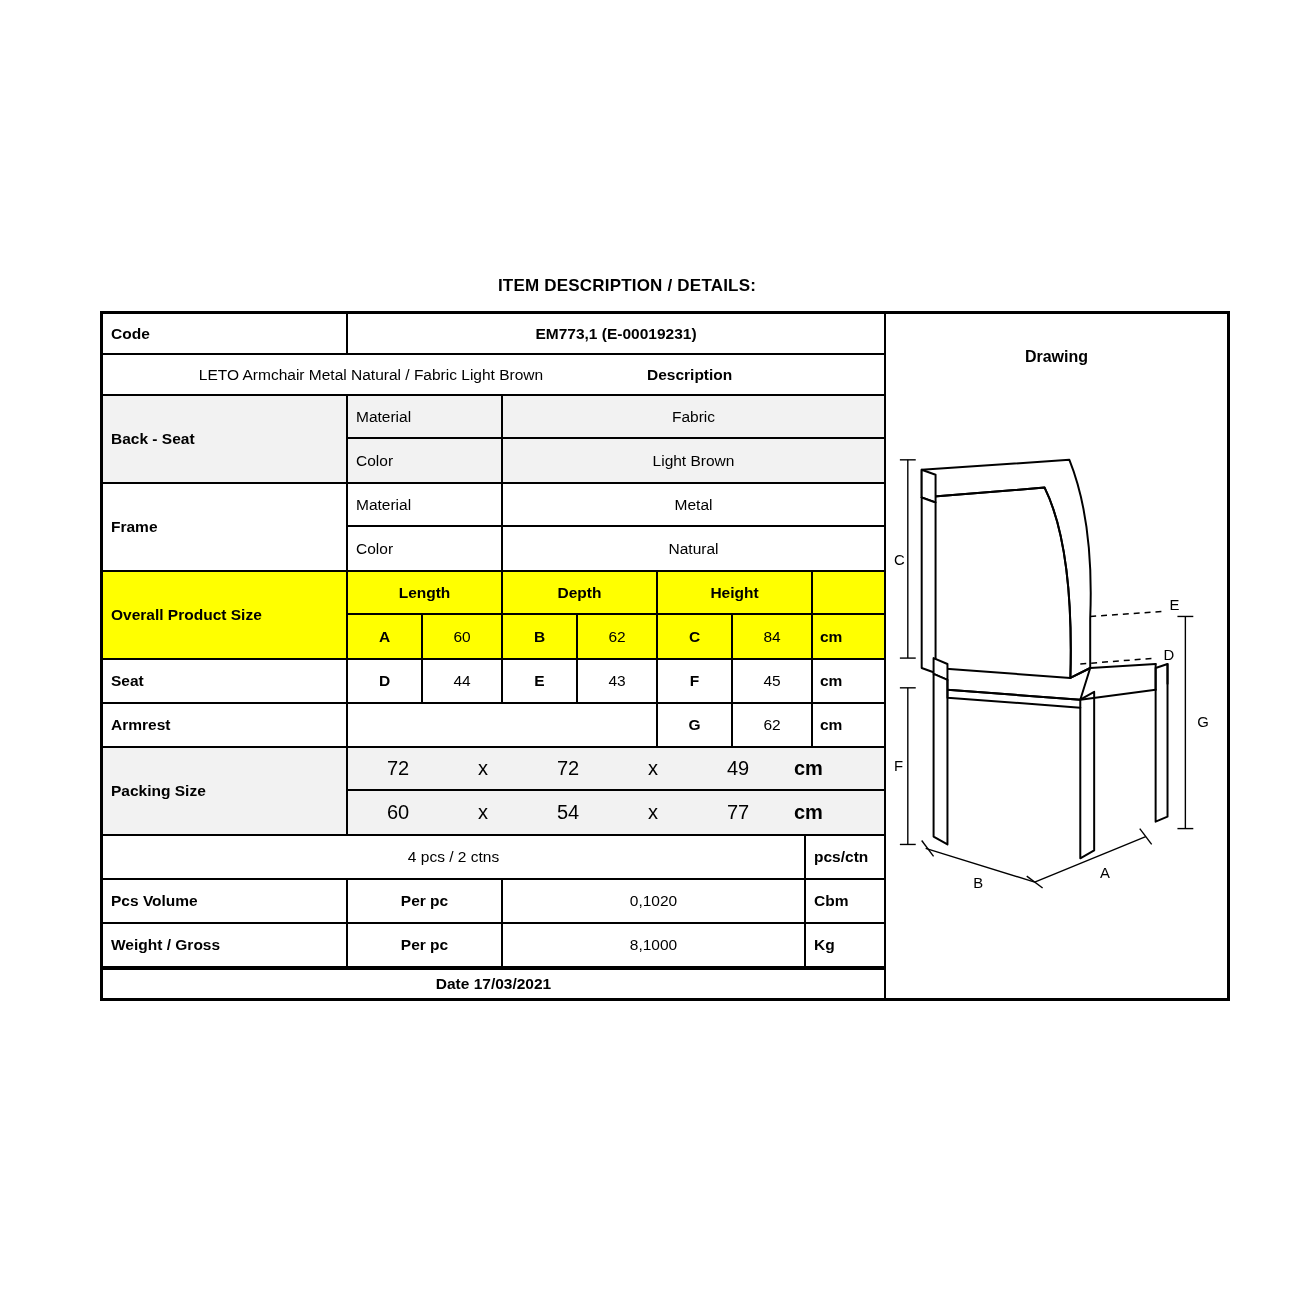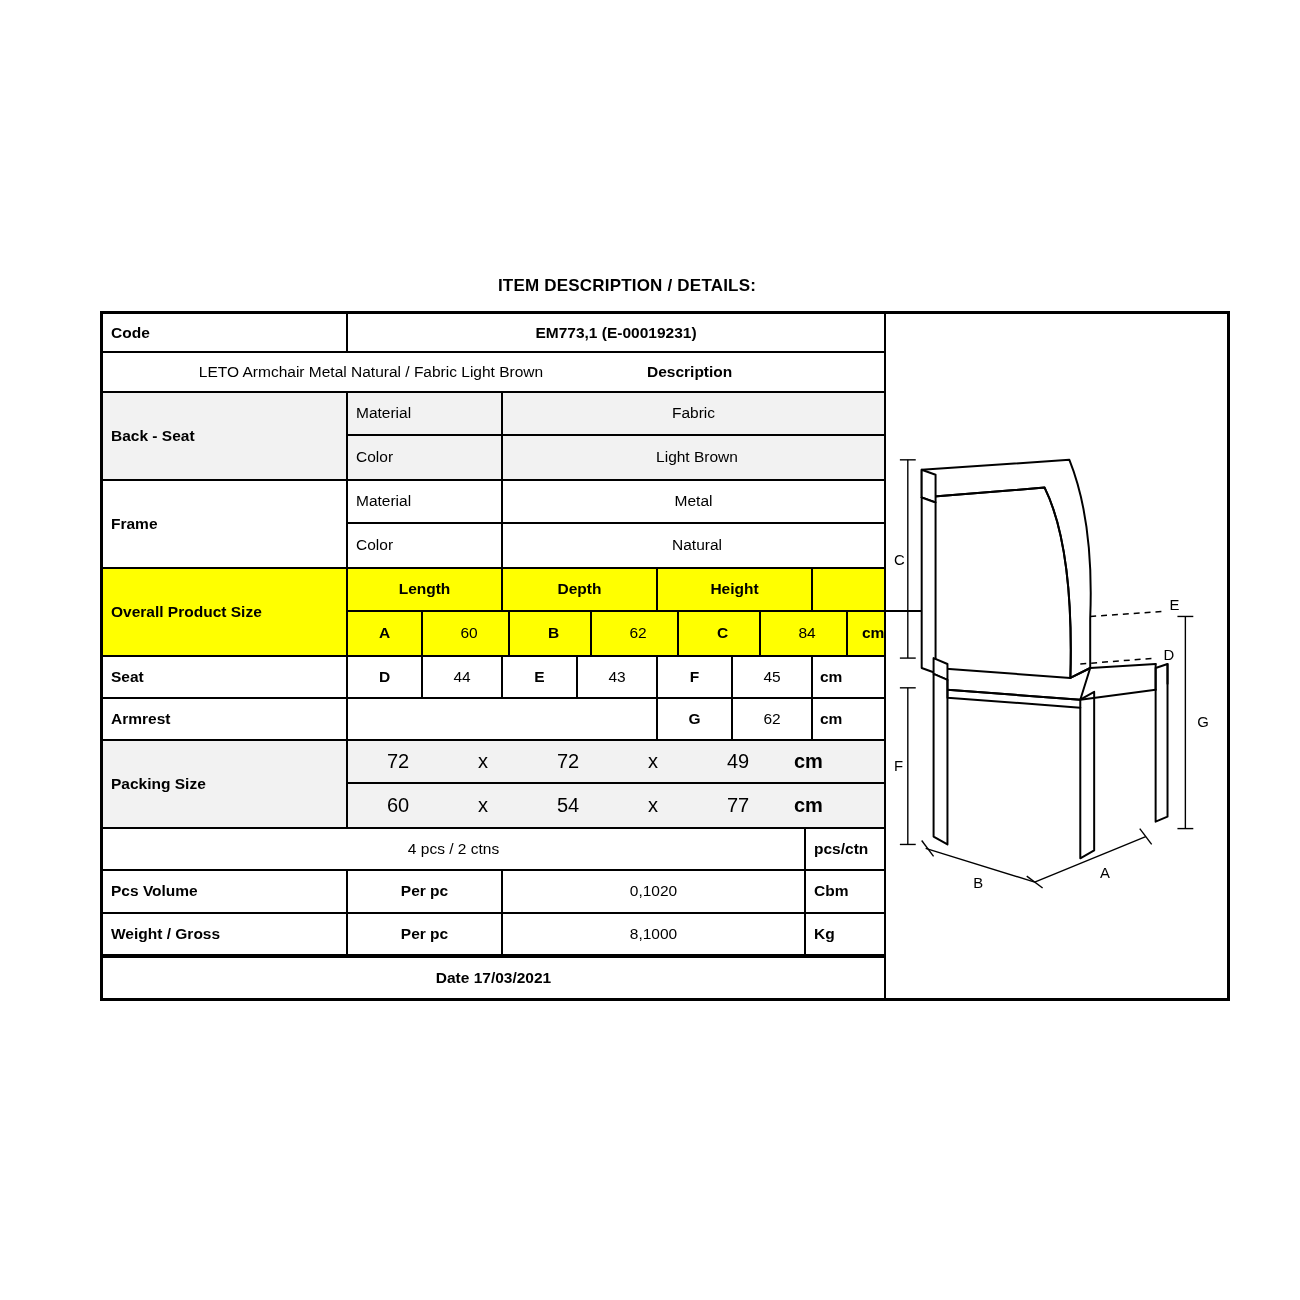--- a/index.html
+++ b/index.html
@@ -63,21 +63,21 @@
     display: flex;
     border-bottom: 2px solid #000;
     box-sizing: border-box;
   }
   .row:last-child { border-bottom: none; }
   .cell {
     box-sizing: border-box;
     display: flex;
     align-items: center;
     font-size: 15.5px;
-    padding: 6px 8px;
+    padding: 16px 8px;
     border-right: 2px solid #000;
     height: 100%;
     text-align: center;
   }
   .cell:last-child { border-right: none; }
   .lbl {
     width: 245px;
     min-width: 245px;
     font-weight: bold;
     font-size: 15.5px;
@@ -97,21 +97,21 @@
     flex: 1;
     display: flex;
     flex-direction: column;
   }
   .subrow {
     display: flex;
     height: 44px;
     border-bottom: 2px solid #000;
     box-sizing: border-box;
   }
-  .subrow.last { border-bottom: none; gap: 7px; }
+  .subrow.last { border-bottom: none; }
   .sub-a {
     width: 155px;
     min-width: 155px;
     box-sizing: border-box;
     border-right: 2px solid #000;
     display: flex;
     align-items: center;
     padding-left: 8px;
     font-size: 15.5px;
   }
@@ -298,20 +298,21 @@
         <div class="cell lbl">Weight / Gross</div>
         <div class="cell c-center bold" style="width:155px;min-width:155px;">Per pc</div>
         <div class="cell c-center" style="flex:1;">8,1000</div>
         <div class="cell c-left bold" style="width:78px;min-width:78px;border-right:none;">Kg</div>
       </div>
 
       <div class="footer">Date 17/03/2021</div>
     </div>
 
     <div class="right-col">
+      <div class="drawing-title">Drawing</div>
 
       <svg class="drawing-svg" viewBox="0 0 344 600" width="344" height="600">
         <g fill="none" stroke="#000" stroke-width="2" stroke-linejoin="round" stroke-linecap="round">
 
           <path d="M36 100 L185 90 C205 140 208 200 206 250 L206 300 L186 310 C188 240 183 165 160 118 L36 128 Z" fill="#ffffff"></path>
 
           <path d="M36 128 L160 118 C183 165 188 240 186 310"></path>
 
           <path d="M36 100 L36 128 L50 133 L50 105 Z" fill="#ffffff"></path>
           <path d="M36 128 L36 300 L50 305 L50 133 Z" fill="#ffffff"></path>

